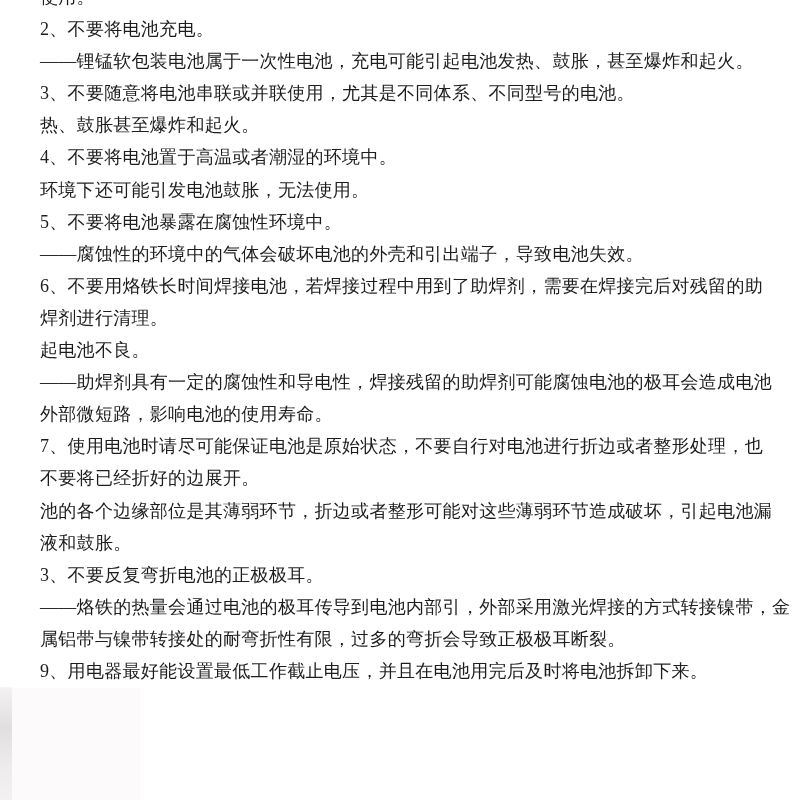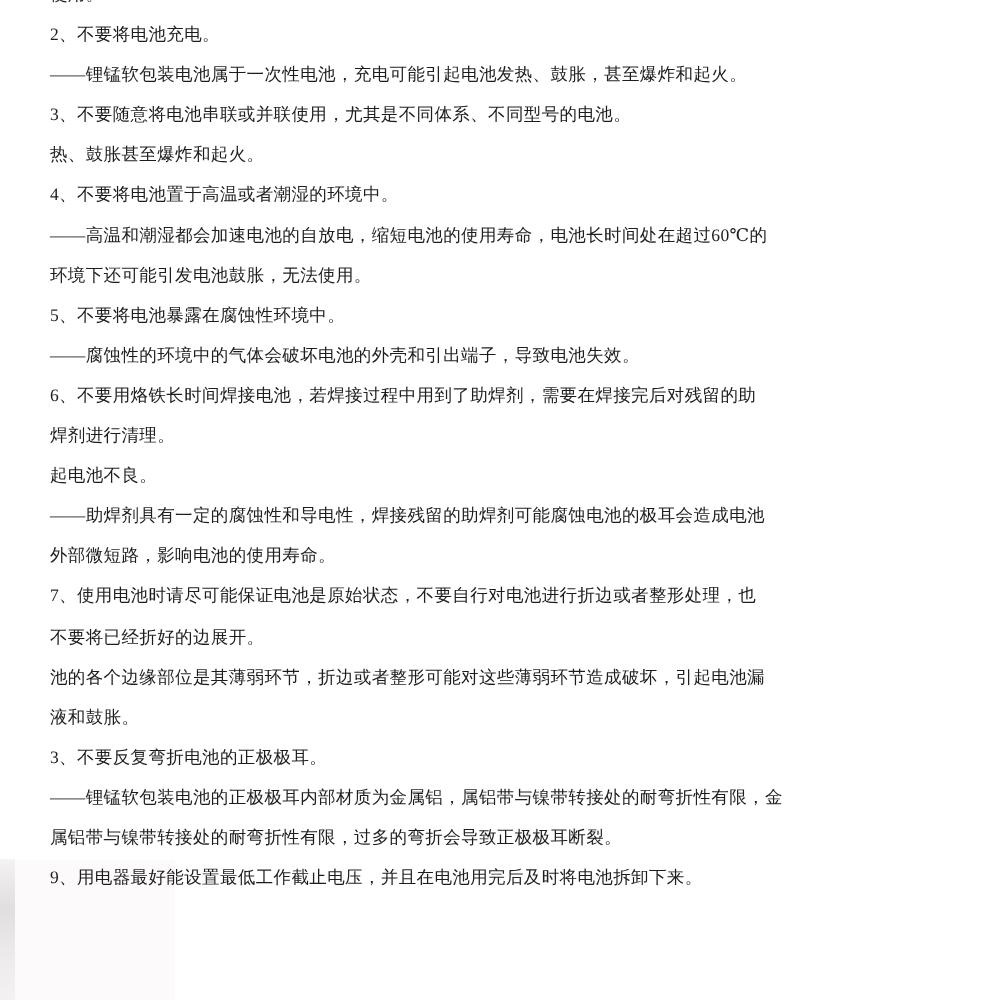--- a/index.html
+++ b/index.html
@@ -46,21 +46,21 @@
     pointer-events: none;
   }
   .textcol {
     position: absolute;
     left: 40px;
     top: -19px;
     width: 724px;
   }
   .line {
     font-family: "Liberation Serif", "DejaVu Serif", serif;
-    font-size: 14px;
+    font-size: 18px;
     line-height: 32.1px;
     height: 32.1px;
     letter-spacing: 0.3px;
     color: var(--ink);
     white-space: nowrap;
     text-align: left;
   }
 </style>
 </head>
 <body>
@@ -68,31 +68,30 @@
 <div class="page">
   <div class="scan-wash"></div>
   <div class="edge-artifact"></div>
   <div class="textcol" id="textcol">
       <div class="line">使用。</div>
       <div class="line">2、不要将电池充电。</div>
       <div class="line">——锂锰软包装电池属于一次性电池，充电可能引起电池发热、鼓胀，甚至爆炸和起火。</div>
       <div class="line">3、不要随意将电池串联或并联使用，尤其是不同体系、不同型号的电池。</div>
       <div class="line">热、鼓胀甚至爆炸和起火。</div>
       <div class="line">4、不要将电池置于高温或者潮湿的环境中。</div>
-      <div class="line">——高温和潮湿都会加速电池的自放电，缩短电池的使用寿命，电池长时间处在超过60℃的</div>
       <div class="line">环境下还可能引发电池鼓胀，无法使用。</div>
       <div class="line">5、不要将电池暴露在腐蚀性环境中。</div>
       <div class="line">——腐蚀性的环境中的气体会破坏电池的外壳和引出端子，导致电池失效。</div>
       <div class="line">6、不要用烙铁长时间焊接电池，若焊接过程中用到了助焊剂，需要在焊接完后对残留的助</div>
       <div class="line">焊剂进行清理。</div>
       <div class="line">起电池不良。</div>
       <div class="line">——助焊剂具有一定的腐蚀性和导电性，焊接残留的助焊剂可能腐蚀电池的极耳会造成电池</div>
       <div class="line">外部微短路，影响电池的使用寿命。</div>
       <div class="line">7、使用电池时请尽可能保证电池是原始状态，不要自行对电池进行折边或者整形处理，也</div>
       <div class="line">不要将已经折好的边展开。</div>
       <div class="line">池的各个边缘部位是其薄弱环节，折边或者整形可能对这些薄弱环节造成破坏，引起电池漏</div>
       <div class="line">液和鼓胀。</div>
       <div class="line">3、不要反复弯折电池的正极极耳。</div>
-      <div class="line">——锂锰软包装电池的正极极耳内部材质为金属铝，属铝带与镍带转接处的耐弯折性有限，金</div>
+      <div class="line">——烙铁的热量会通过电池的极耳传导到电池内部引，外部采用激光焊接的方式转接镍带，金</div>
       <div class="line">属铝带与镍带转接处的耐弯折性有限，过多的弯折会导致正极极耳断裂。</div>
       <div class="line">9、用电器最好能设置最低工作截止电压，并且在电池用完后及时将电池拆卸下来。</div>
     </div>
 </div>
 
 </body></html>

